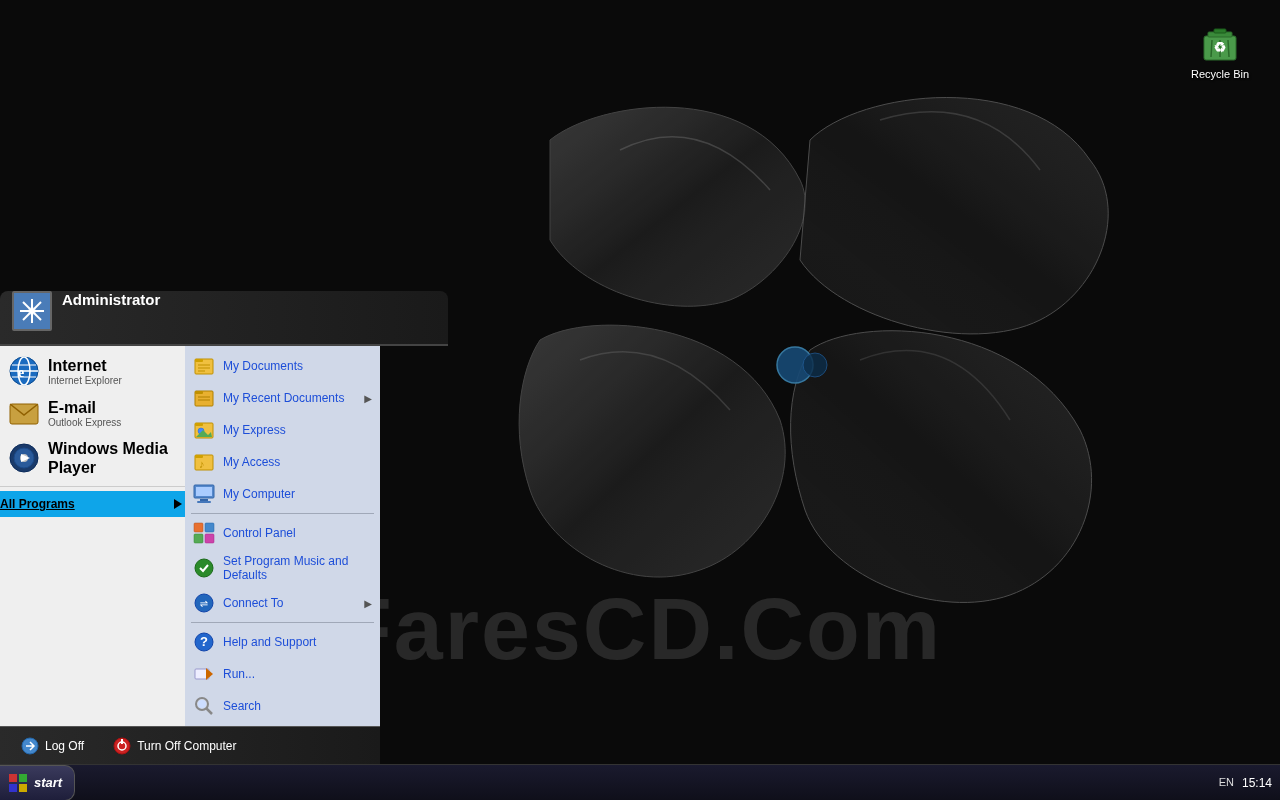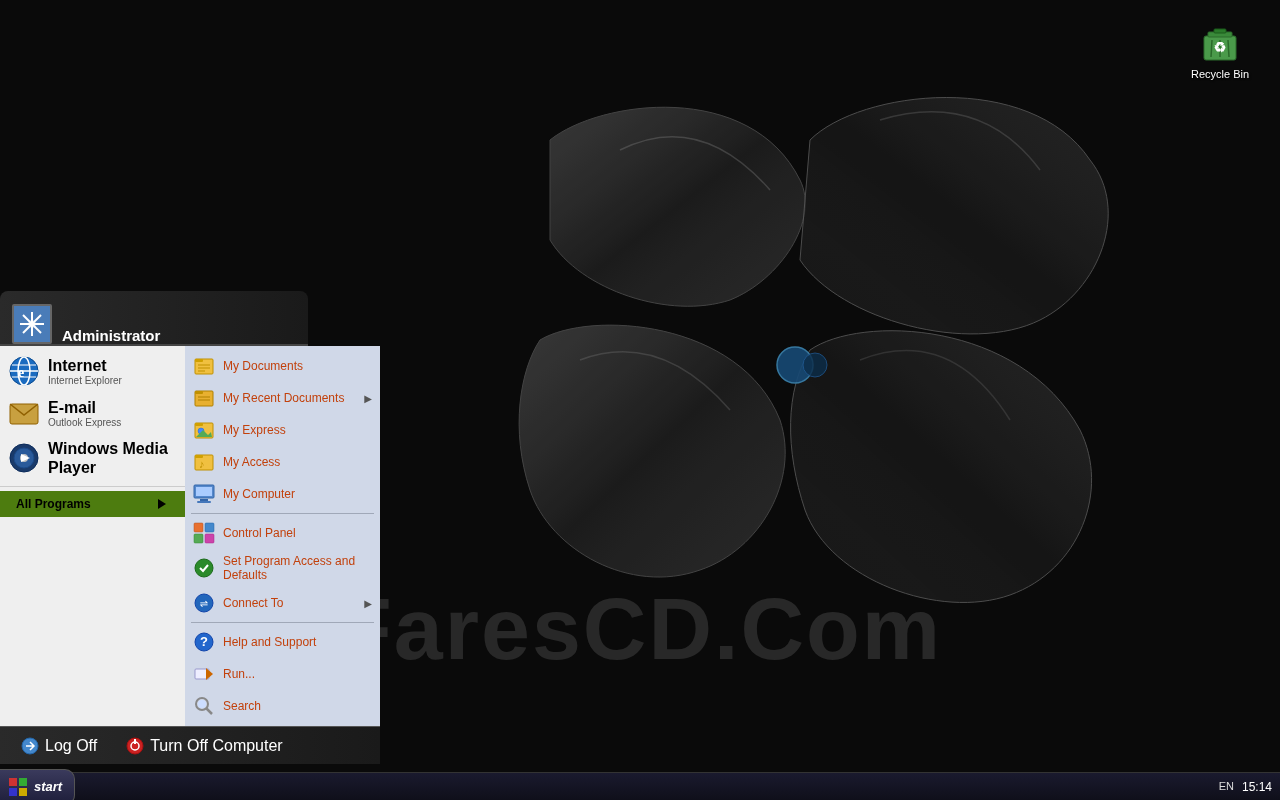--- a/index.html
+++ b/index.html
@@ -44,21 +44,21 @@
       pointer-events: none;
       letter-spacing: 2px;
     }
 
     
     .taskbar {
       position: absolute;
       bottom: 0;
       left: 0;
       width: 100%;
-      height: 28px;
+      height: 36px;
       background: linear-gradient(to bottom, #1a1a2e 0%, #0f0f1a 100%);
       border-top: 1px solid #333;
       display: flex;
       align-items: center;
       z-index: 100;
     }
 
     .start-button {
       display: flex;
       align-items: center;
@@ -140,25 +140,25 @@
       position: absolute;
       bottom: 36px;
       left: 0;
       width: 380px;
       background: transparent;
       z-index: 200;
     }
 
     
     .start-menu-header {
-      width: 308px;
+      width: 448px;
       height: 55px;
       background: linear-gradient(to right, #2a2a2a, #1a1a1a);
       display: flex;
-      align-items: flex-end;
+      align-items: flex-start;
       padding: 0 12px;
       border-radius: 8px 8px 0 0;
       border-bottom: 2px solid #444;
     }
 
     .user-avatar {
       width: 40px;
       height: 40px;
       border: 2px solid #666;
       border-radius: 2px;
@@ -226,23 +226,24 @@
 
     .left-divider {
       height: 1px;
       background: #ccc;
       margin: 4px 0;
     }
 
     .all-programs-row {
       display: flex;
       align-items: center;
-      padding: 6px 16px;
+      padding: 6px 0;
       cursor: pointer;
-      background: #4d7c0f;
+      background: #0ea5e9;
+      text-decoration: underline;
     }
 
     .all-programs-label {
       font-size: 12px;
       font-weight: bold;
       color: #000;
       flex: 1;
     }
 
     
@@ -265,21 +266,21 @@
       height: 22px;
       margin-right: 8px;
       flex-shrink: 0;
       display: flex;
       align-items: center;
       justify-content: center;
     }
 
     .right-item-label {
       font-size: 12px;
-      color: #c2410c;
+      color: #1d4ed8;
       flex: 1;
     }
 
     .right-divider {
       height: 1px;
       background: #a0a8b8;
       margin: 3px 6px;
     }
 
     .right-item-arrow {
@@ -309,21 +310,21 @@
     }
 
     .footer-btn-icon {
       width: 20px;
       height: 20px;
       margin-right: 5px;
     }
 
     .footer-btn-label {
       color: #fff;
-      font-size: 16px;
+      font-size: 12px;
     }
   </style>
 </head>
 <body>
 
 <div class="desktop">
 
   <svg class="desktop-logo" viewBox="0 0 700 680" xmlns="http://www.w3.org/2000/svg">
     <defs>
       <radialGradient id="logoGrad1" cx="50%" cy="50%" r="50%">
@@ -538,21 +539,21 @@
           <span class="right-item-label">Control Panel</span>
         </div>
 
         <div class="right-item">
           <div class="right-item-icon">
             <svg width="22" height="22" viewBox="0 0 22 22">
               <circle cx="11" cy="11" r="9" fill="#2a8a2a" stroke="#1a6a1a" stroke-width="1"></circle>
               <path d="M7 11 L10 14 L15 8" fill="none" stroke="white" stroke-width="2"></path>
             </svg>
           </div>
-          <span class="right-item-label">Set Program Access and Defaults</span>
+          <span class="right-item-label">Set Program Music and Defaults</span>
         </div>
 
         <div class="right-item">
           <div class="right-item-icon">
             <svg width="22" height="22" viewBox="0 0 22 22">
               <circle cx="11" cy="11" r="9" fill="#2266bb" stroke="#1144aa" stroke-width="1"></circle>
               <text x="11" y="15" text-anchor="middle" font-size="10" fill="white">⇌</text>
             </svg>
           </div>
           <span class="right-item-label">Connect To</span>

